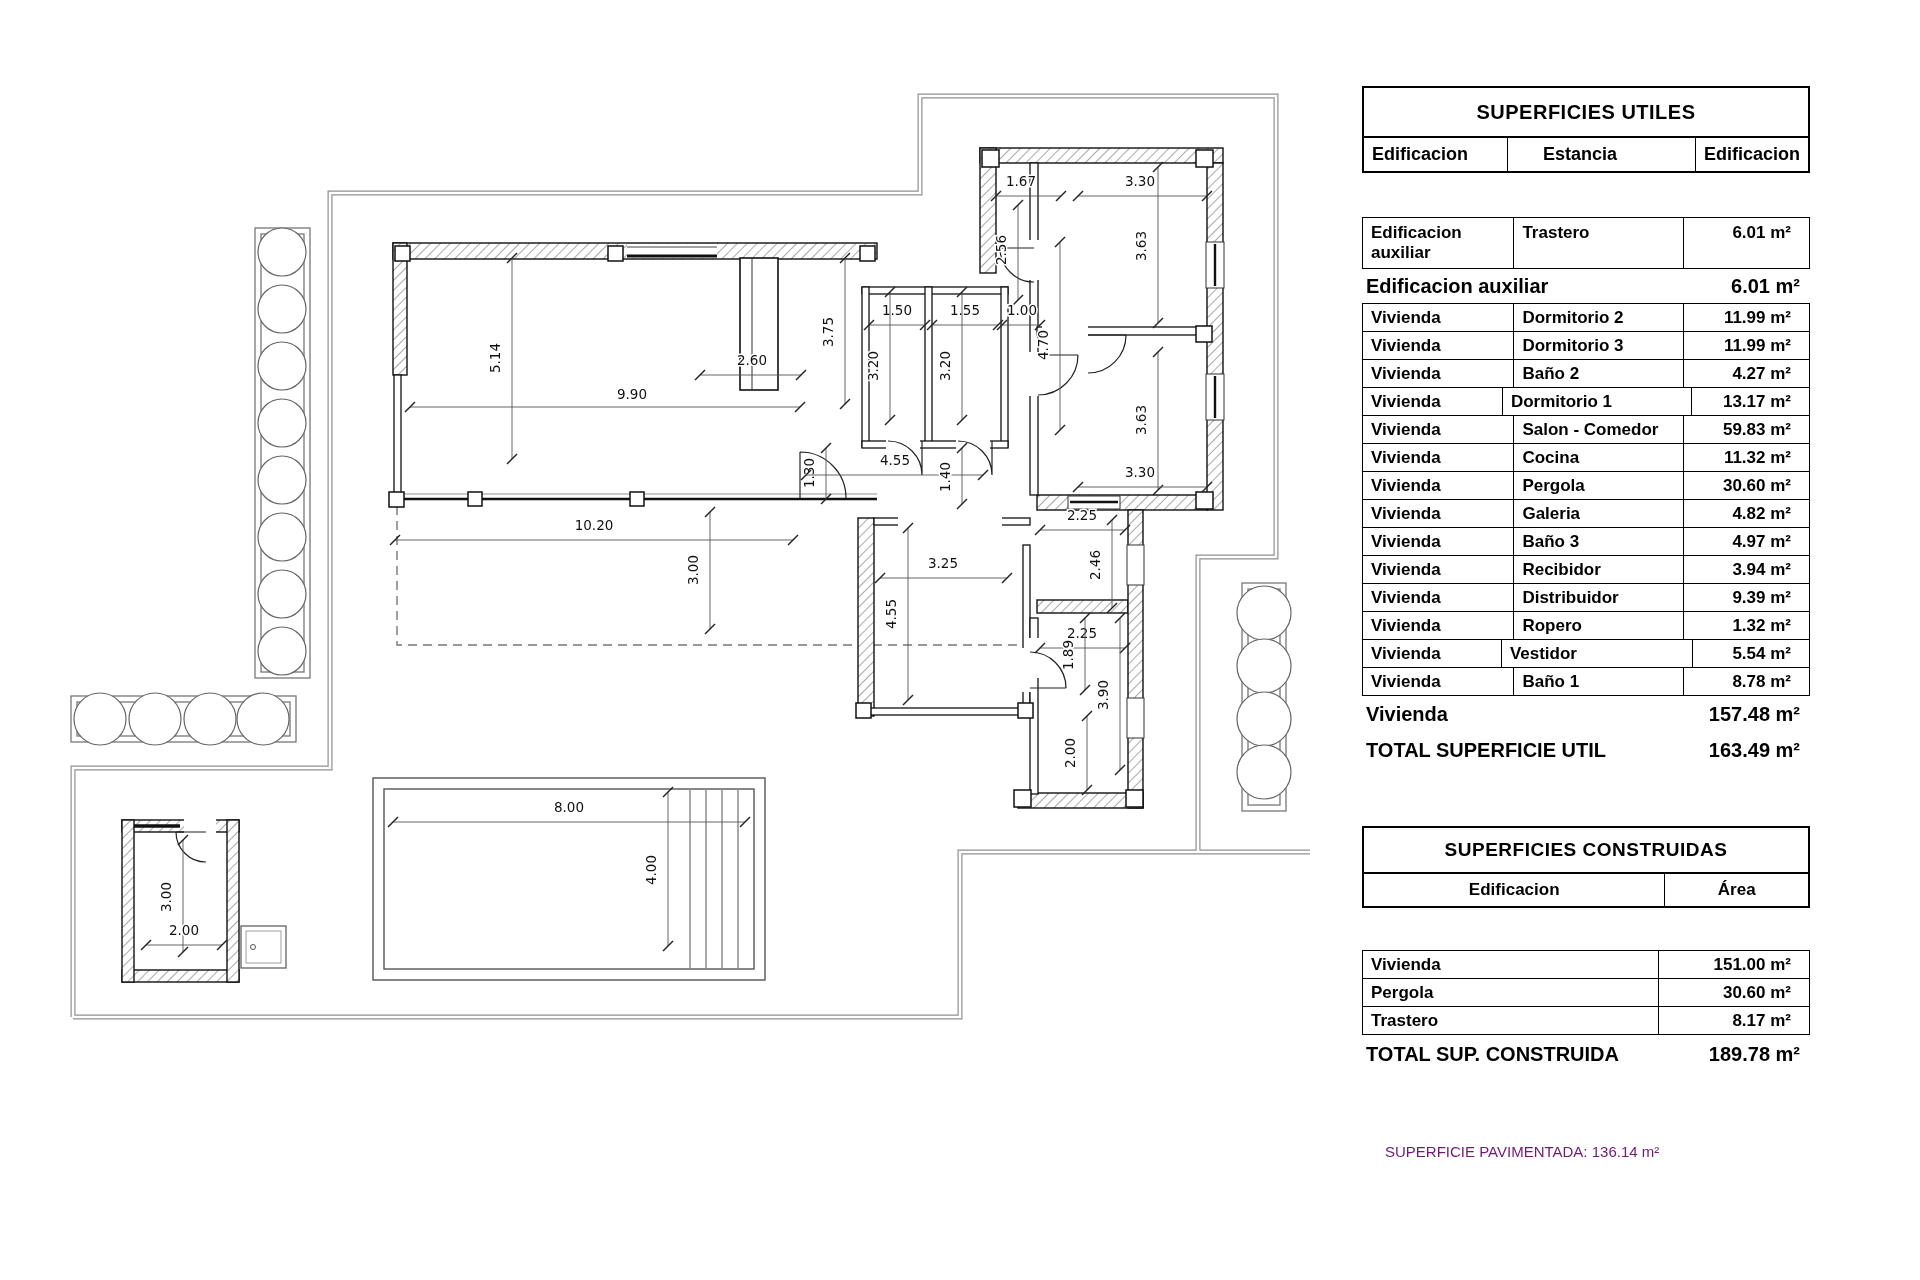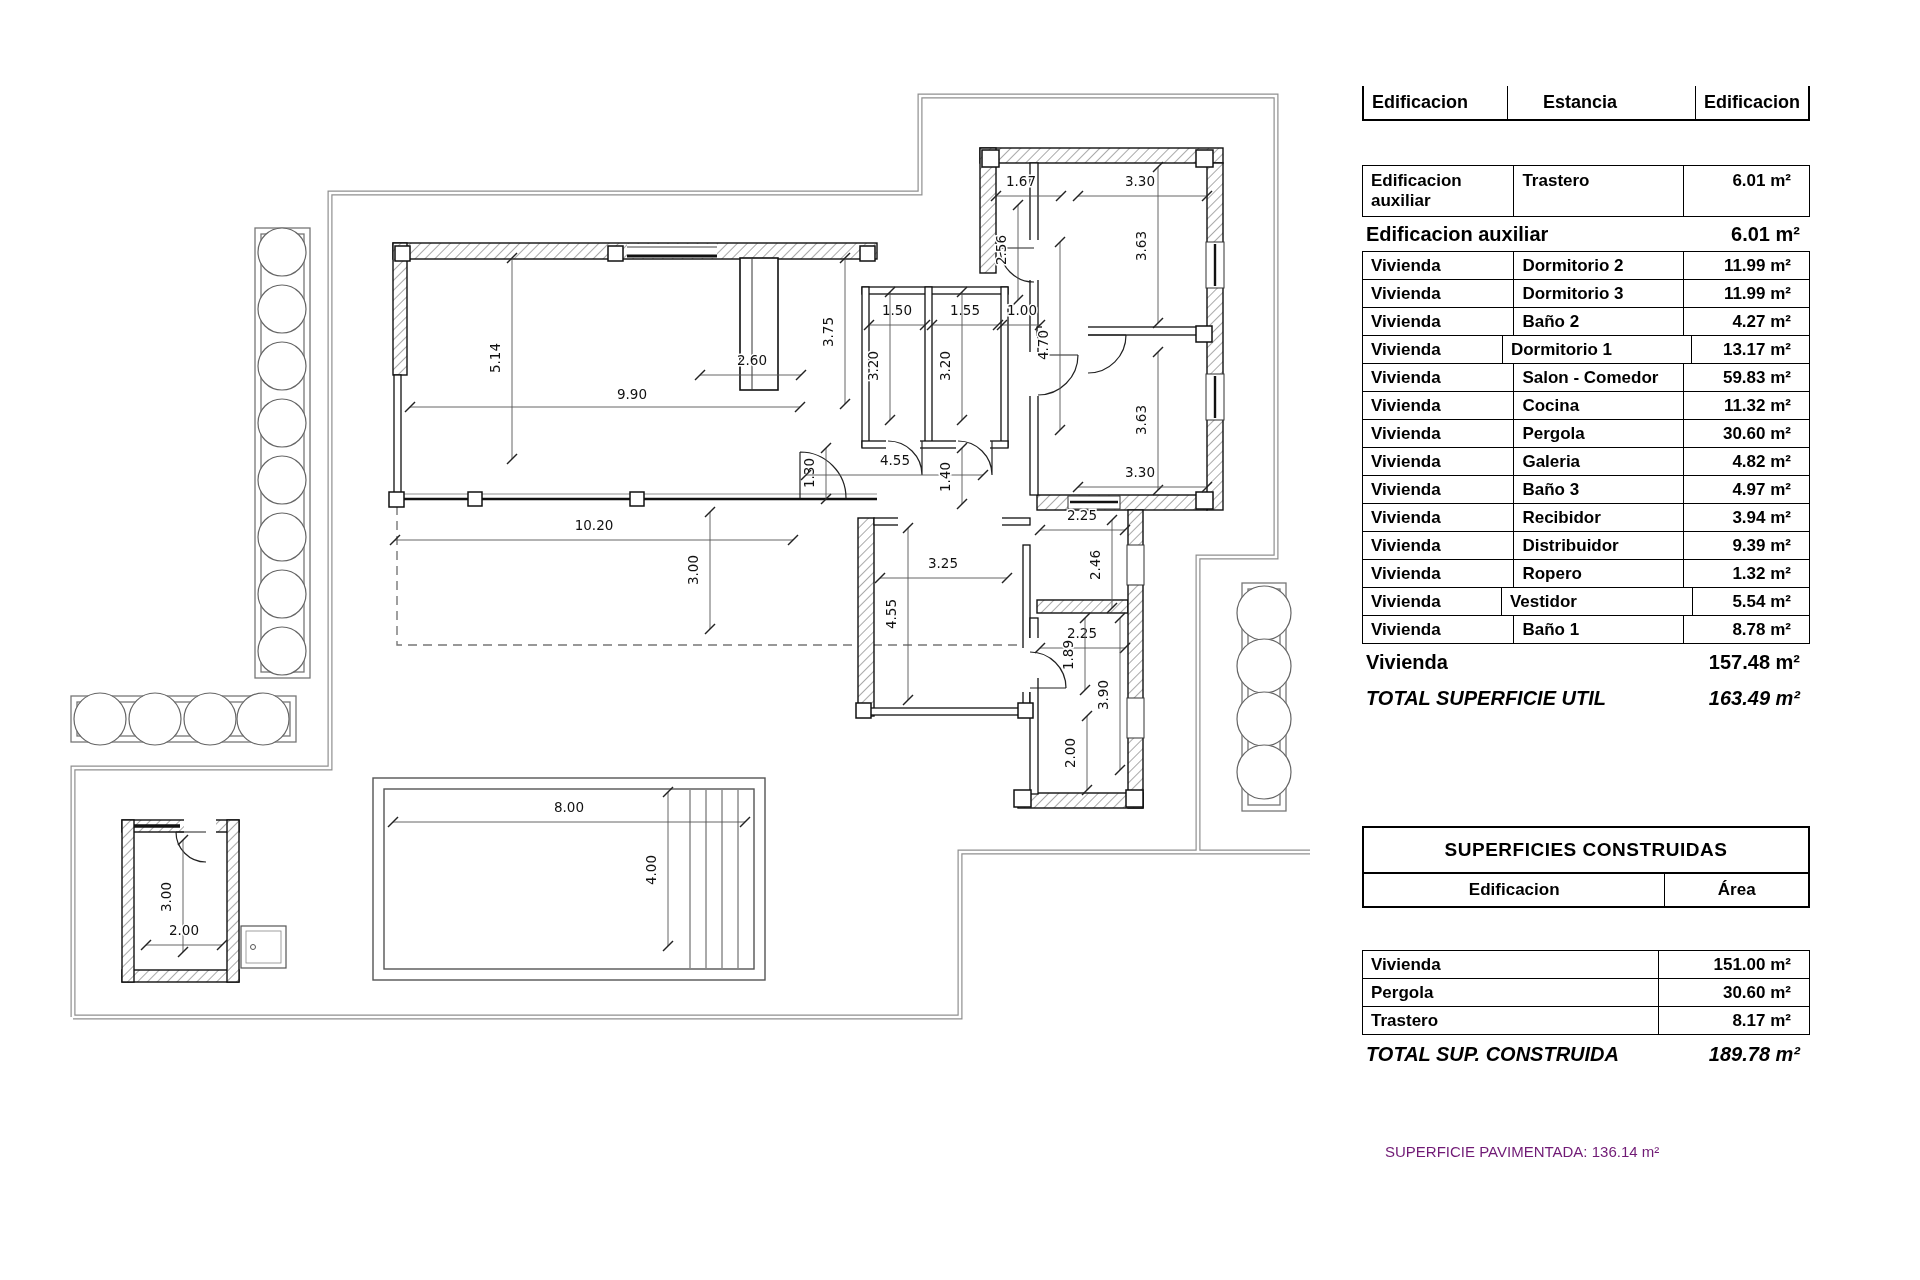--- a/index.html
+++ b/index.html
@@ -15,21 +15,21 @@
   .t-head .c + .c{border-left:1.4px solid #000;}
   .t-gap{border:none;}
   .t-rows{border-top:1.6px solid #000;}
   .t-row{display:flex;border:1.4px solid #000;border-top:none;font-weight:bold;}
   .t-row .c{display:flex;align-items:center;padding:2px 8px;line-height:1.15;}
   .t-row .c + .c{border-left:1.2px solid #000;}
   .t-row .val{justify-content:flex-end;padding-right:18px;}
   .t-sub{display:flex;align-items:center;justify-content:space-between;
          font-weight:bold;padding:0 10px 0 4px;}
   .t-total{display:flex;align-items:center;justify-content:space-between;
-           font-weight:bold;padding:0 10px 0 4px;font-style:italic;}
+           font-weight:bold;padding:0 10px 0 4px;}
   #footer-note{position:absolute;font-size:15px;color:#701a75;font-weight:normal;}
 </style>
 </head>
 <body>
 
 <div id="stage">
 
   <svg id="plan" width="1360" height="1280" viewBox="0 0 1360 1280">
     <defs>
       <pattern id="hatch" patternUnits="userSpaceOnUse" width="7" height="7" patternTransform="rotate(45)">
@@ -313,20 +313,21 @@
         <line x1="178" y1="957" x2="188" y2="947" stroke="#222" stroke-width="1.4"></line>
         <text x="171" y="897" font-size="13.5" font-family="DejaVu Sans, sans-serif" fill="#111" text-anchor="middle" paint-order="stroke" stroke="#ffffff" stroke-width="3" transform="rotate(-90 171 897)">3.00</text>
         <line x1="146" y1="945" x2="222" y2="945" stroke="#555" stroke-width="0.9"></line>
         <line x1="141" y1="950" x2="151" y2="940" stroke="#222" stroke-width="1.4"></line>
         <line x1="217" y1="950" x2="227" y2="940" stroke="#222" stroke-width="1.4"></line>
         <text x="184" y="935" font-size="13.5" font-family="DejaVu Sans, sans-serif" fill="#111" text-anchor="middle" paint-order="stroke" stroke="#ffffff" stroke-width="3">2.00</text>
       </g>
   </svg>
 
   <div class="tbl" id="tbl-utiles" style="left:1362px;top:86px;width:448px;">
+    <div class="t-title" style="height:48px;font-size:20px;">SUPERFICIES UTILES</div>
     <div class="t-head" style="height:33px;font-size:18px;">
       <div class="c" style="width:156px;">Edificacion</div>
       <div class="c" style="width:177px;padding-left:35px;">Estancia</div>
       <div class="c" style="width:115px;">Edificacion</div>
     </div>
     <div class="t-gap" style="height:44px;"></div>
     <div class="t-row" style="height:50px;font-size:17px;border-top:1.4px solid #000;">
       <div class="c" style="width:156px;">Edificacion auxiliar</div>
       <div class="c" style="width:177px;align-items:flex-start;padding-top:5px;">Trastero</div>
       <div class="c val" style="width:115px;align-items:flex-start;padding-top:5px;">6.01 m²</div>

